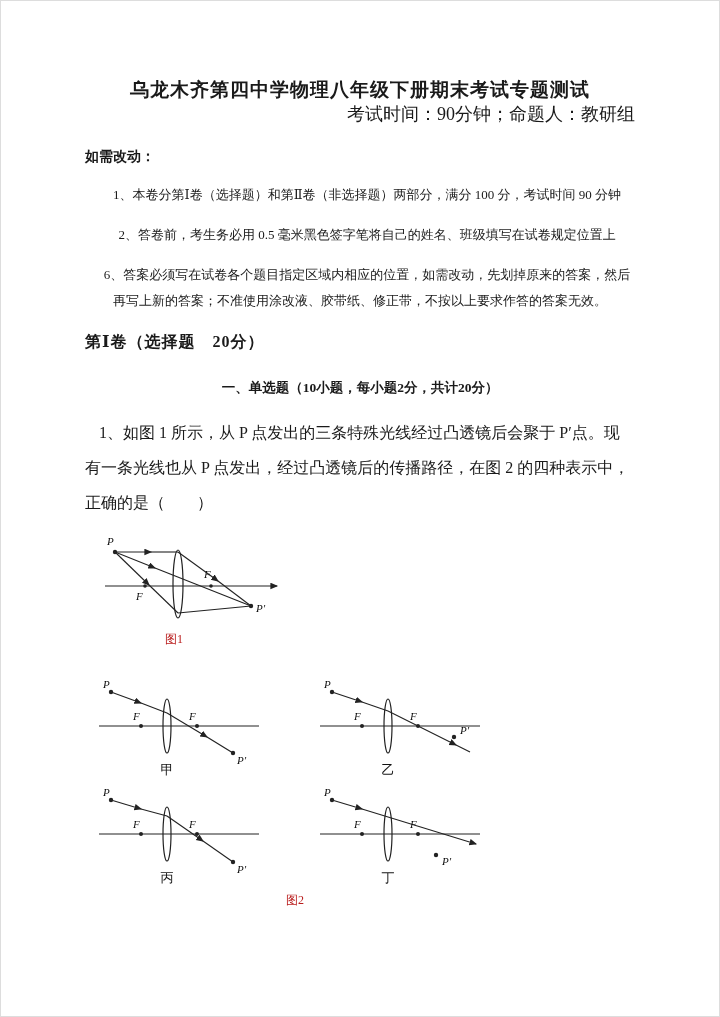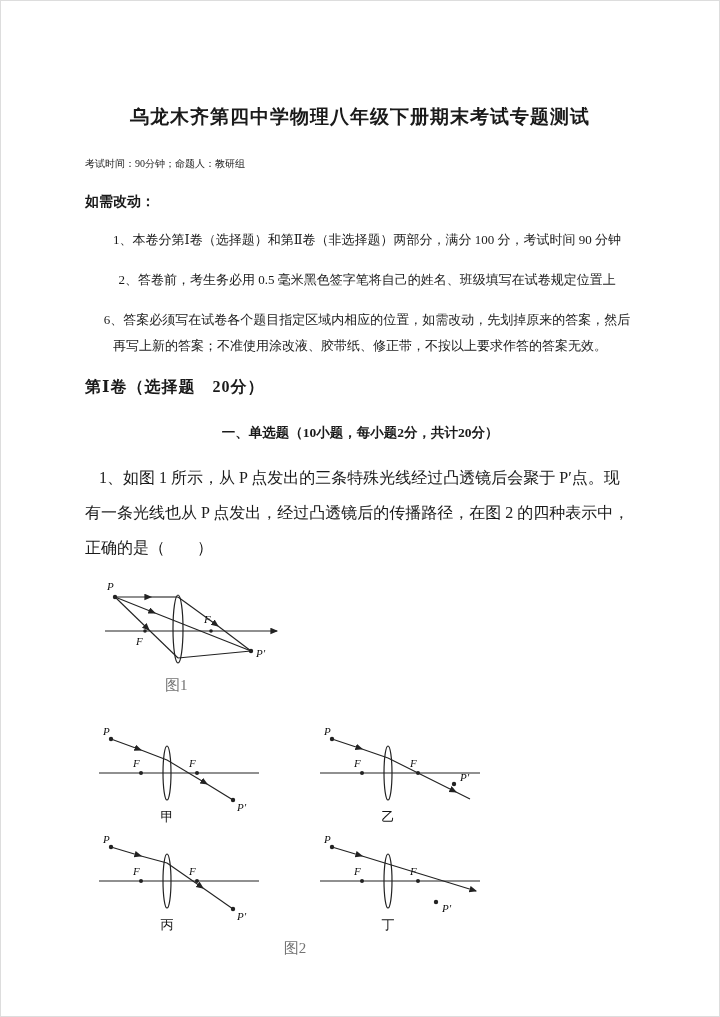--- a/index.html
+++ b/index.html
@@ -1,31 +1,31 @@
 <!DOCTYPE html>
 <html><head>
 <meta charset="utf-8">
 <style>
   html,body{margin:0;padding:0;background:#fff;}
   .page{
     width:720px;height:1017px;box-sizing:border-box;position:relative;
     background:#fff;border:1px solid #ddd;overflow:hidden;
     font-family:"Liberation Serif","DejaVu Serif",serif;color:#1a1a1a;
   }
-  .content{padding:105px 84px 0 84px;}
+  .content{padding:78px 84px 0 84px;}
   .title{font-size:19px;font-weight:bold;text-align:center;letter-spacing:1px;line-height:1.2;}
-  .subtitle{font-size:10px;text-align:left;margin-top:28px;}
+  .subtitle{font-size:18px;text-align:right;margin-top:0;}
   .notice-label{font-size:14px;font-weight:bold;margin-top:22px;}
   .note{font-size:13px;line-height:2.0;margin:14px 0 0 0;text-indent:14px;text-align:center;}
   .note.first{margin-top:16px;}
   .section-heading{font-size:16px;font-weight:bold;text-align:left;margin-top:18px;letter-spacing:1px;}
   .qtype{font-size:13.5px;font-weight:bold;margin-top:26px;text-align:center;}
   .question{font-size:16px;line-height:2.2;margin:18px 0 0 0;text-indent:14px;}
   .fig1-wrap{margin:12px 0 0 18px;width:200px;}
-  .fig-caption{font-size:15px;color:#737373;}
+  .fig-caption{font-size:12px;color:#b91c1c;}
   .fig1-caption{margin:0 0 0 62px;}
   .fig2-grid{display:grid;grid-template-columns:175px 175px;column-gap:46px;row-gap:8px;margin:28px 0 0 12px;width:396px;}
   .fig2-caption{width:396px;margin-left:12px;text-align:center;margin-top:8px;}
   .ln{stroke:#222;stroke-width:1.1;fill:none;}
   .lens{stroke:#222;stroke-width:1.2;fill:none;}
   .dot{fill:#222;stroke:none;}
   .lbl{font-family:"Liberation Serif","DejaVu Serif",serif;font-size:11px;font-style:italic;fill:#111;}
   .nm{font-family:"Liberation Serif","DejaVu Serif",serif;font-size:13px;fill:#111;text-anchor:middle;}
 </style>
 </head>

